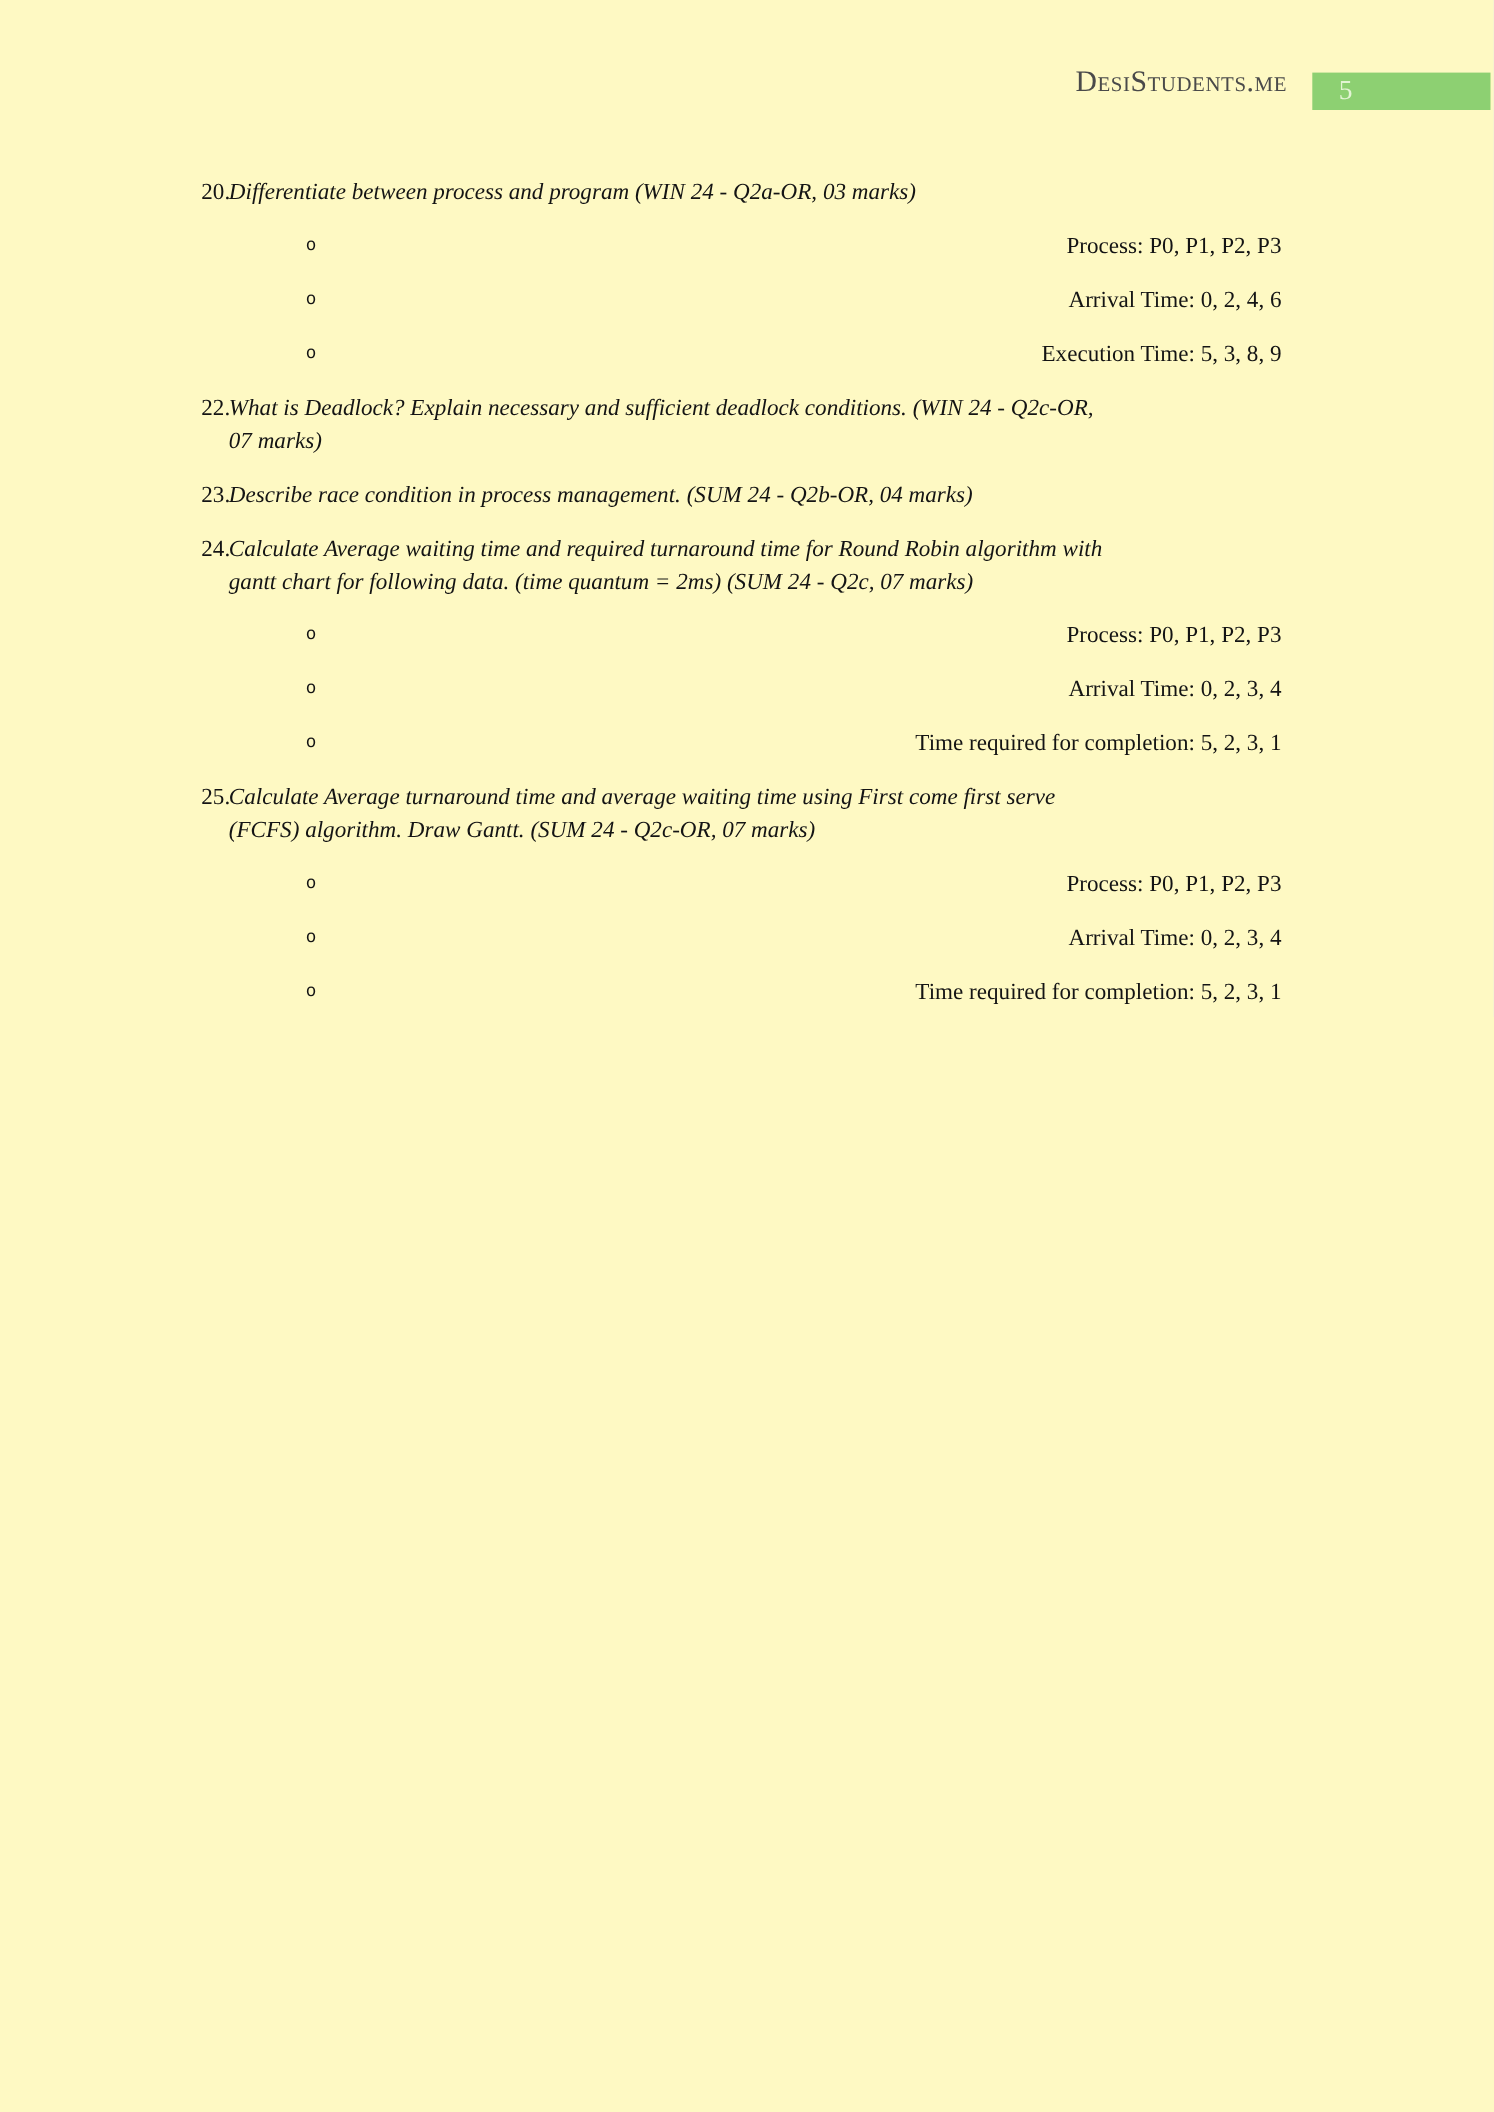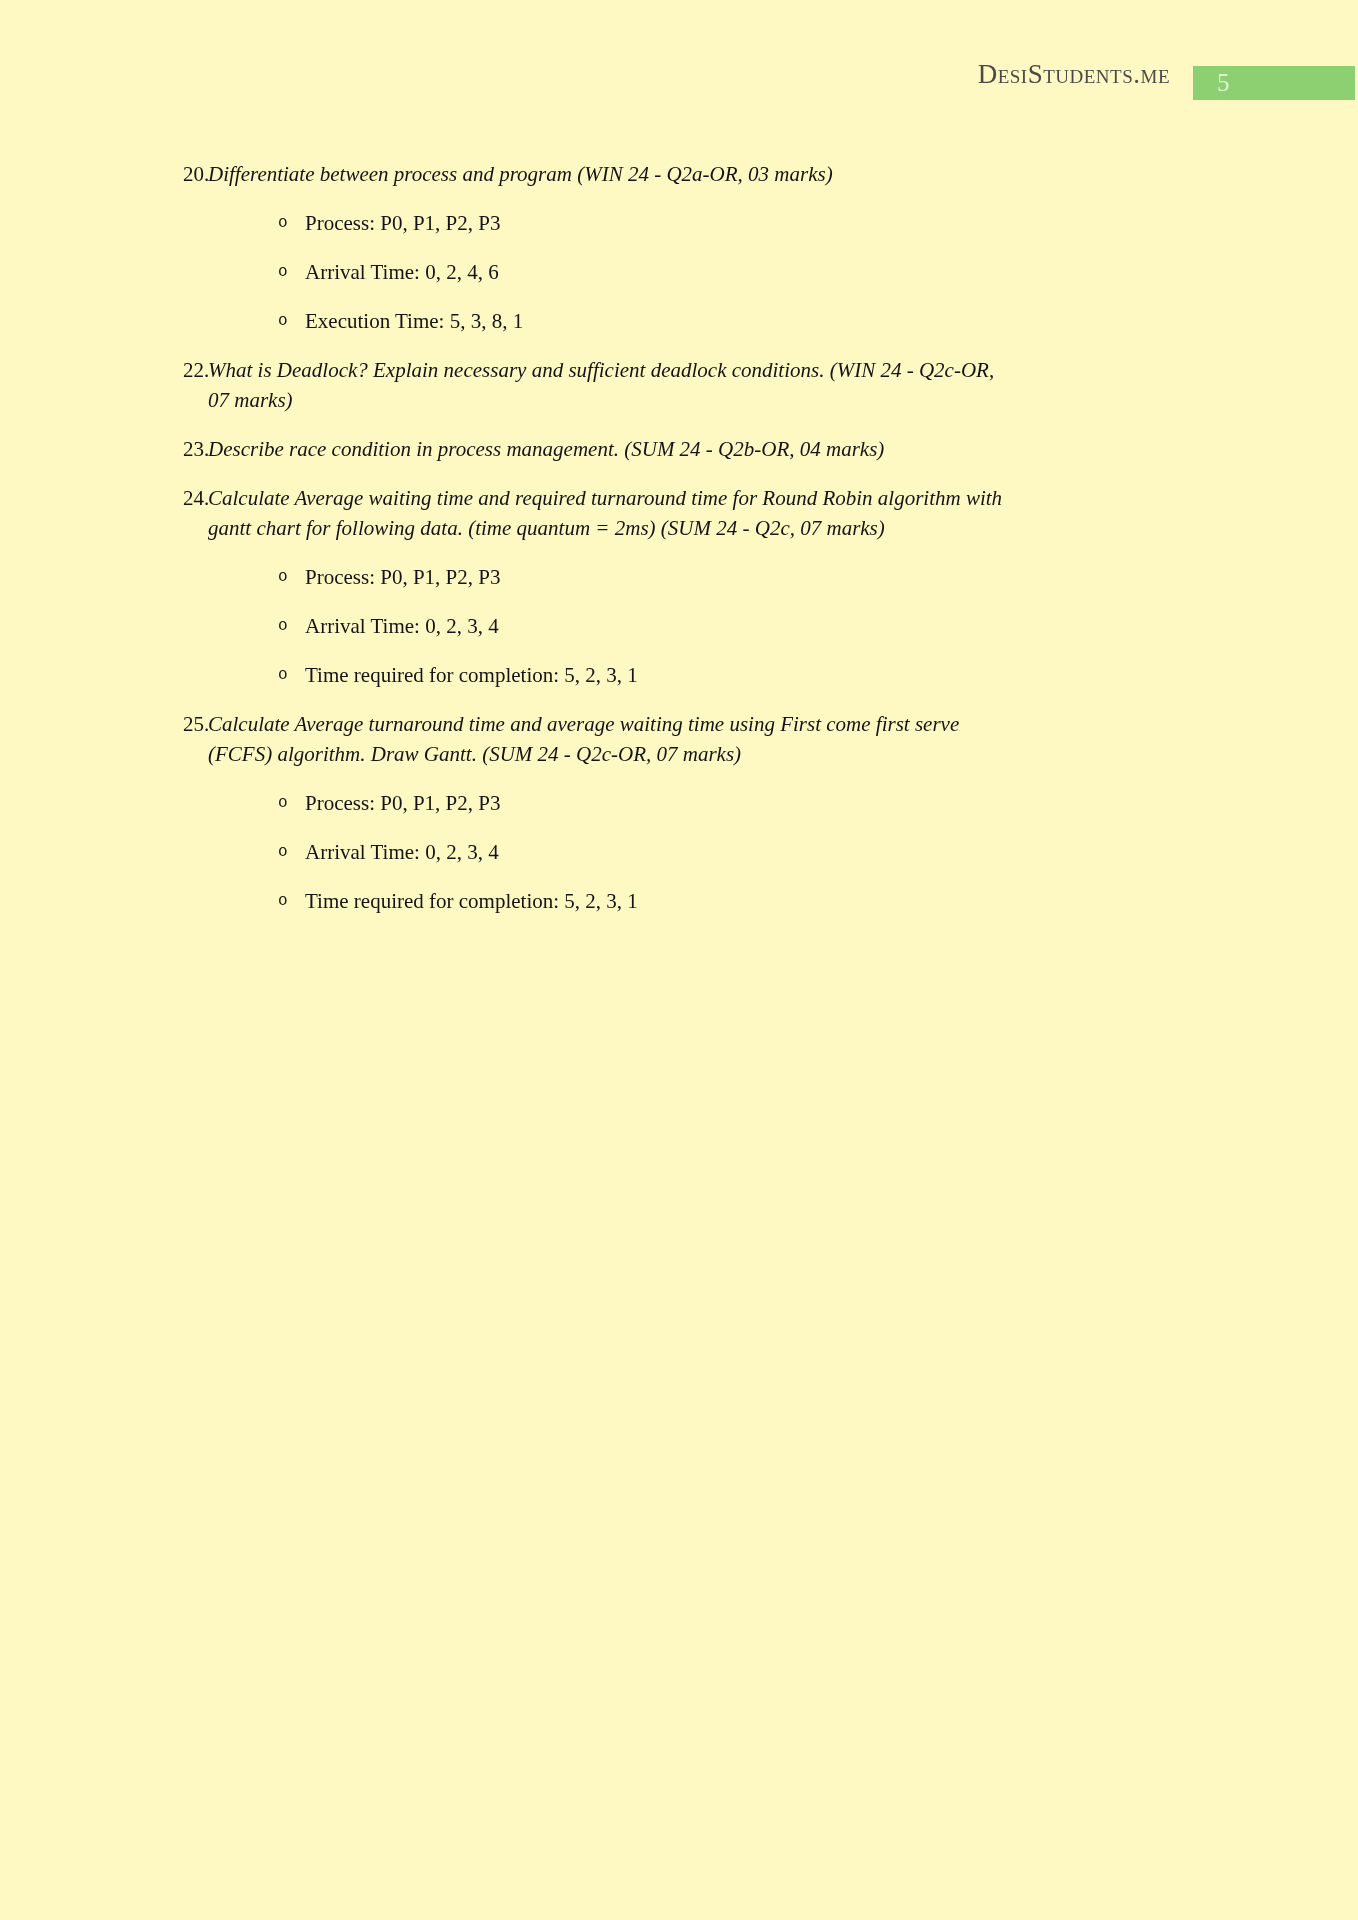--- a/index.html
+++ b/index.html
@@ -86,20 +86,21 @@
     left: 278px;
     top: 0;
     font-family: "Liberation Mono", monospace;
     font-size: 16px;
     line-height: 30px;
     color: #141414;
   }
   .bullet .btext {
     margin-left: 305px;
     width: 860px;
+    text-align: right;
   }
 </style>
 </head>
 <body>
 
 <div class="page">
 
   <div class="site-name">DesiStudents.me</div>
   <div class="page-badge" style="background: rgb(141, 208, 114);">
     <span class="num">5</span>
@@ -118,21 +119,21 @@
     <div class="bullet">
       <span class="marker">o</span>
       <div class="btext">Process: P0, P1, P2, P3</div>
     </div>
     <div class="bullet">
       <span class="marker">o</span>
       <div class="btext">Arrival Time: 0, 2, 4, 6</div>
     </div>
     <div class="bullet">
       <span class="marker">o</span>
-      <div class="btext">Execution Time: 5, 3, 8, 1</div>
+      <div class="btext">Execution Time: 5, 3, 8, 9</div>
     </div>
 
     <div class="question">
       <span class="qnum">22.</span>
       <div class="qtext">
         <span class="qline">What is Deadlock? Explain necessary and sufficient deadlock conditions. (WIN 24 - Q2c-OR,</span>
         <span class="qline">07 marks)</span>
       </div>
     </div>
 

